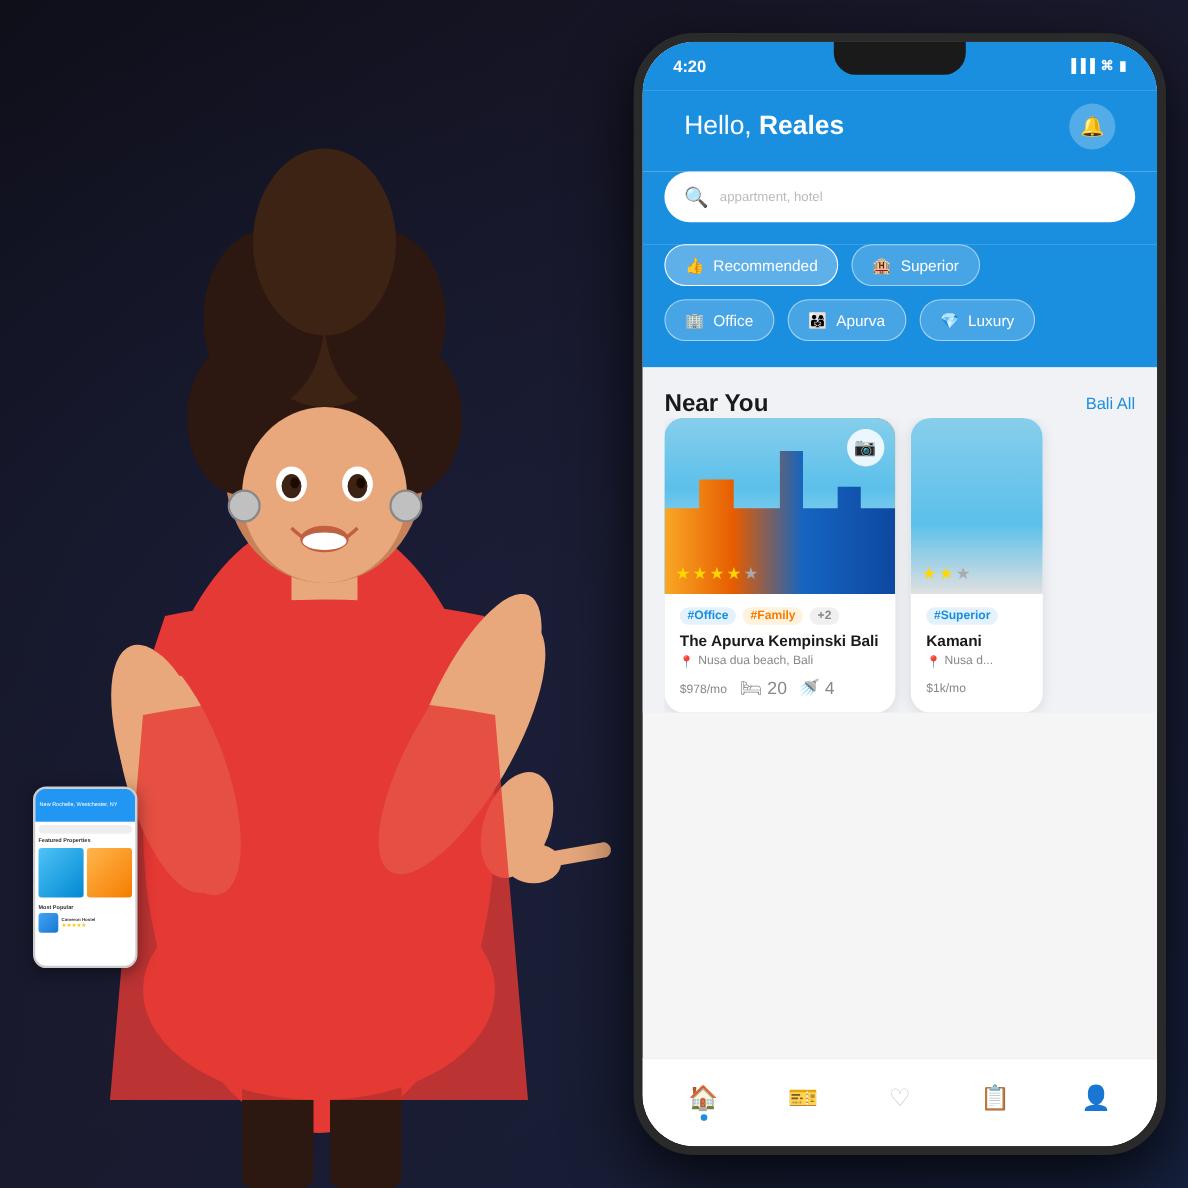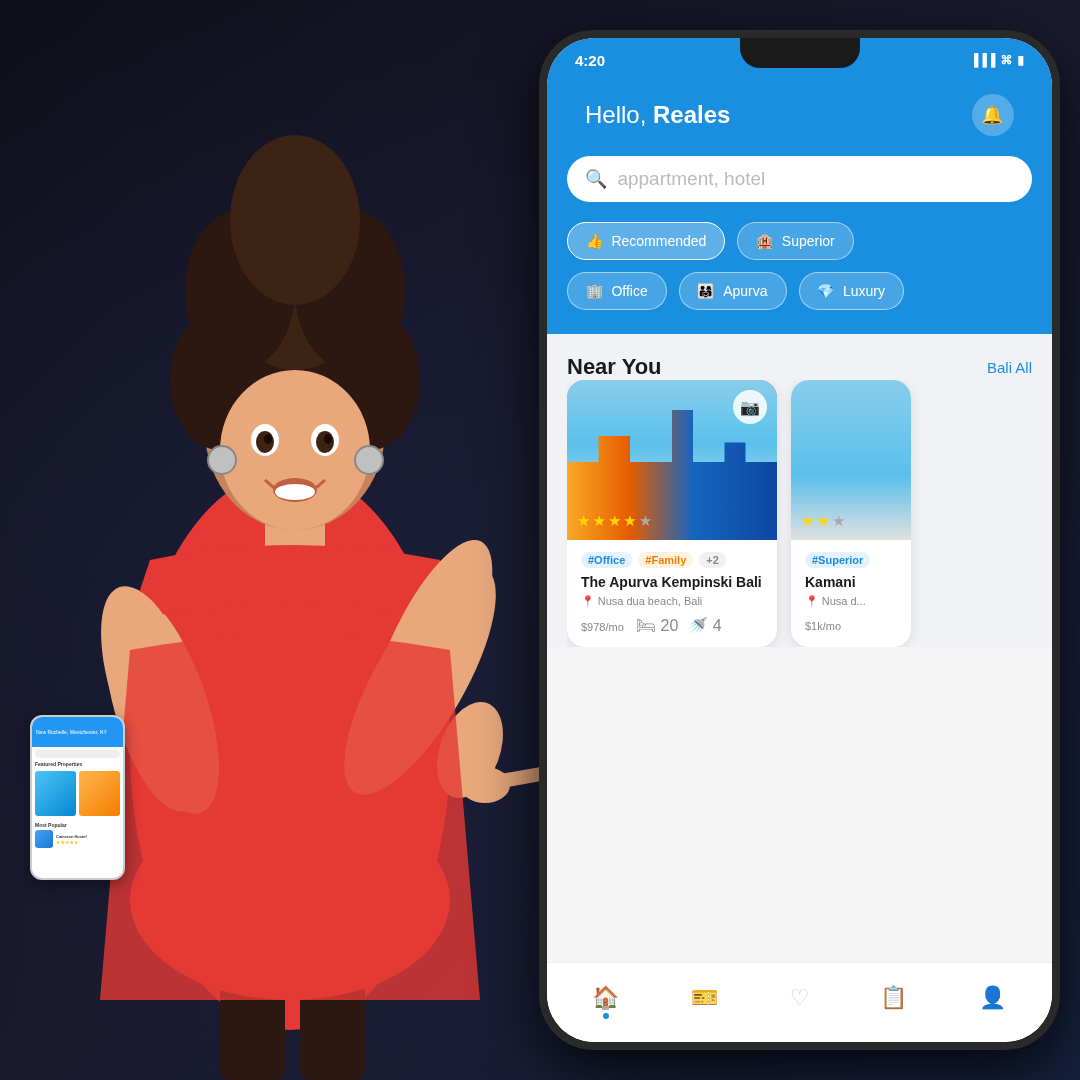--- a/index.html
+++ b/index.html
@@ -56,21 +56,21 @@
       background: linear-gradient(135deg, #4fc3f7, #0288d1);
       margin: 2px 0;
       border-radius: 3px;
     }
 
     
     .phone-mockup {
       position: absolute;
       right: 20px;
       top: 30px;
-      width: 521px;
+      width: 484px;
       height: 1020px;
       background: #1a1a1a;
       border-radius: 55px;
       border: 8px solid #2a2a2a;
       box-shadow: 0 20px 60px rgba(0,0,0,0.8), inset 0 0 0 2px #3a3a3a;
       overflow: hidden;
       z-index: 20;
     }
 
     .phone-screen {
@@ -151,21 +151,21 @@
       gap: 10px;
     }
 
     .search-icon {
       color: #999;
       font-size: 18px;
     }
 
     .search-placeholder {
       color: #bbb;
-      font-size: 19px;
+      font-size: 12px;
     }
 
     
     .categories {
       background: #1a8fe0;
       padding: 0 20px 24px;
       display: flex;
       flex-direction: column;
       gap: 12px;
     }

